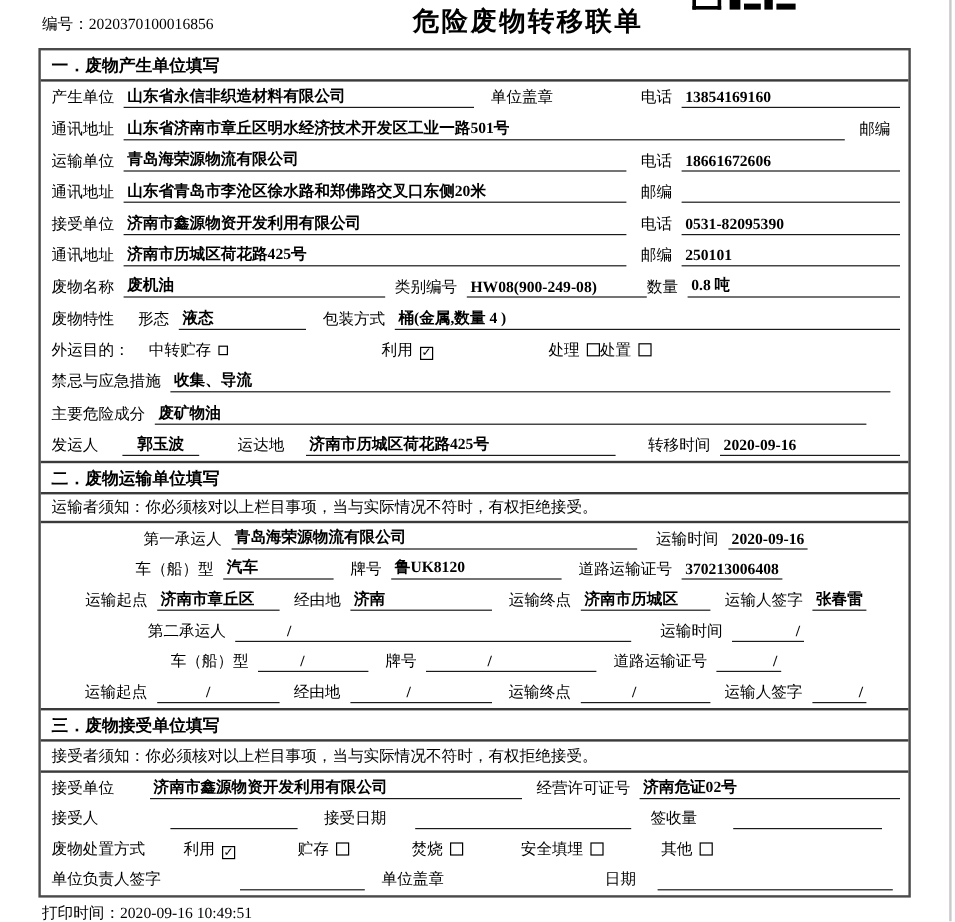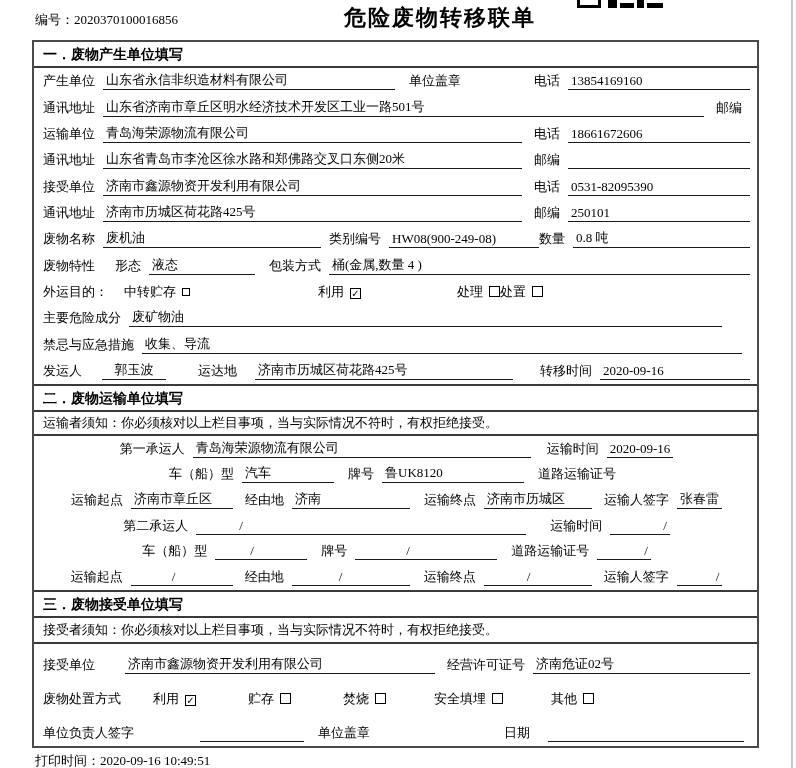--- a/index.html
+++ b/index.html
@@ -27,21 +27,21 @@
   .sec-hd { height:26px; line-height:24px; border-bottom:2px solid #3a3a3a; padding-left:9px;
             font-family:"Liberation Sans","DejaVu Sans",sans-serif; font-weight:bold; font-size:14px; }
   .sec-hd.mid { height:28px; line-height:24px; border-top:2px solid #3a3a3a; }
   .note { border-bottom:2px solid #3a3a3a; padding:0 9px; display:flex; align-items:center; white-space:nowrap; }
   .note2 { height:24px; } .note3 { height:26px; }
 
   .rows { display:flex; flex-direction:column; }
   .rows1 { height:316px; } .rows2 { height:154px;align-items:center; } .rows3 { height:102px; }
   .row { flex:1; display:flex; align-items:flex-end; padding:0 7px 4px 9px; white-space:nowrap; }
   .lbl { margin-right:8px; }
-  .val { border-bottom:1px solid #1a1a1a; padding:0 3px; overflow:hidden; }
+  .val { border-bottom:1px solid #1a1a1a; padding:0 3px; overflow:hidden;font-weight:bold; }
   .grow { flex:1 1 auto; }
   .sp { flex:1 1 auto; }
 
   .cb { display:inline-block; width:11px; height:11px; border:1px solid #000; margin-left:6px;
         line-height:10px; font-size:10px; text-align:center; vertical-align:-1px;
         font-family:"DejaVu Sans",sans-serif; }
   .cb.small { width:8px; height:8px; vertical-align:0; }
   .opt { display:inline-block; }
 
   
@@ -141,27 +141,27 @@
       </span>
       <span class="opt" style="margin-left:96px">
         <span>处理</span><span class="cb"></span>
       </span>
       <span class="opt" style="">
         <span>处置</span><span class="cb"></span>
       </span>
     </div>
 
     <div class="row">
+      <span class="lbl">禁忌与应急措施</span>
+      <span class="val grow" style="margin-right:8px">收集、导流</span>
+    </div>
+
+    <div class="row">
       <span class="lbl">主要危险成分</span>
       <span class="val grow" style="margin-right:28px">废矿物油</span>
-    </div>
-
-    <div class="row">
-      <span class="lbl">禁忌与应急措施</span>
-      <span class="val grow" style="margin-right:8px">收集、导流</span>
     </div>
 
 
     <div class="row">
       <span class="lbl">发运人</span>
       <span class="val" style="width:64px;margin-left:12px;text-align:center">郭玉波</span>
       <span class="lbl" style="margin-left:32px">运达地</span>
       <span class="val" style="width:258px;margin-left:10px">济南市历城区荷花路425号</span>
       <span class="sp"></span>
       <span class="lbl">转移时间</span>
@@ -179,20 +179,21 @@
       <span class="lbl" style="margin-left:16px">运输时间</span>
       <span class="val grow">2020-09-16</span>
     </div>
 
     <div class="row">
       <span class="lbl">车（船）型</span>
       <span class="val" style="width:92px">汽车</span>
       <span class="lbl" style="margin-left:14px">牌号</span>
       <span class="val" style="width:142px">鲁UK8120</span>
       <span class="lbl" style="margin-left:14px">道路运输证号</span>
+      <span class="val grow" style="margin-right:28px">370213006408</span>
     </div>
 
     <div class="row">
       <span class="lbl">运输起点</span>
       <span class="val" style="width:102px">济南市章丘区</span>
       <span class="lbl" style="margin-left:12px">经由地</span>
       <span class="val" style="width:118px">济南</span>
       <span class="lbl" style="margin-left:14px">运输终点</span>
       <span class="val" style="width:108px">济南市历城区</span>
       <span class="lbl" style="margin-left:12px">运输人签字</span>
@@ -231,20 +232,28 @@
   <div class="note note3">接受者须知：你必须核对以上栏目事项，当与实际情况不符时，有权拒绝接受。</div>
   <div class="rows rows3">
 
     <div class="row">
       <span class="lbl">接受单位</span>
       <span class="val" style="width:310px;margin-left:22px">济南市鑫源物资开发利用有限公司</span>
       <span class="lbl" style="margin-left:12px">经营许可证号</span>
       <span class="val grow">济南危证02号</span>
     </div>
 
+    <div class="row">
+      <span class="lbl">接受人</span>
+      <span class="val" style="width:106px;margin-left:52px"></span>
+      <span class="lbl" style="margin-left:22px">接受日期</span>
+      <span class="val" style="width:180px;margin-left:16px"></span>
+      <span class="lbl" style="margin-left:16px">签收量</span>
+      <span class="val" style="width:124px;margin-left:22px"></span>
+    </div>
 
     <div class="row">
       <span class="lbl">废物处置方式</span>
       <span class="opt" style="margin-left:24px">
         <span>利用</span><span class="cb">✓</span>
       </span>
       <span class="opt" style="margin-left:52px">
         <span>贮存</span><span class="cb"></span>
       </span>
       <span class="opt" style="margin-left:52px">

